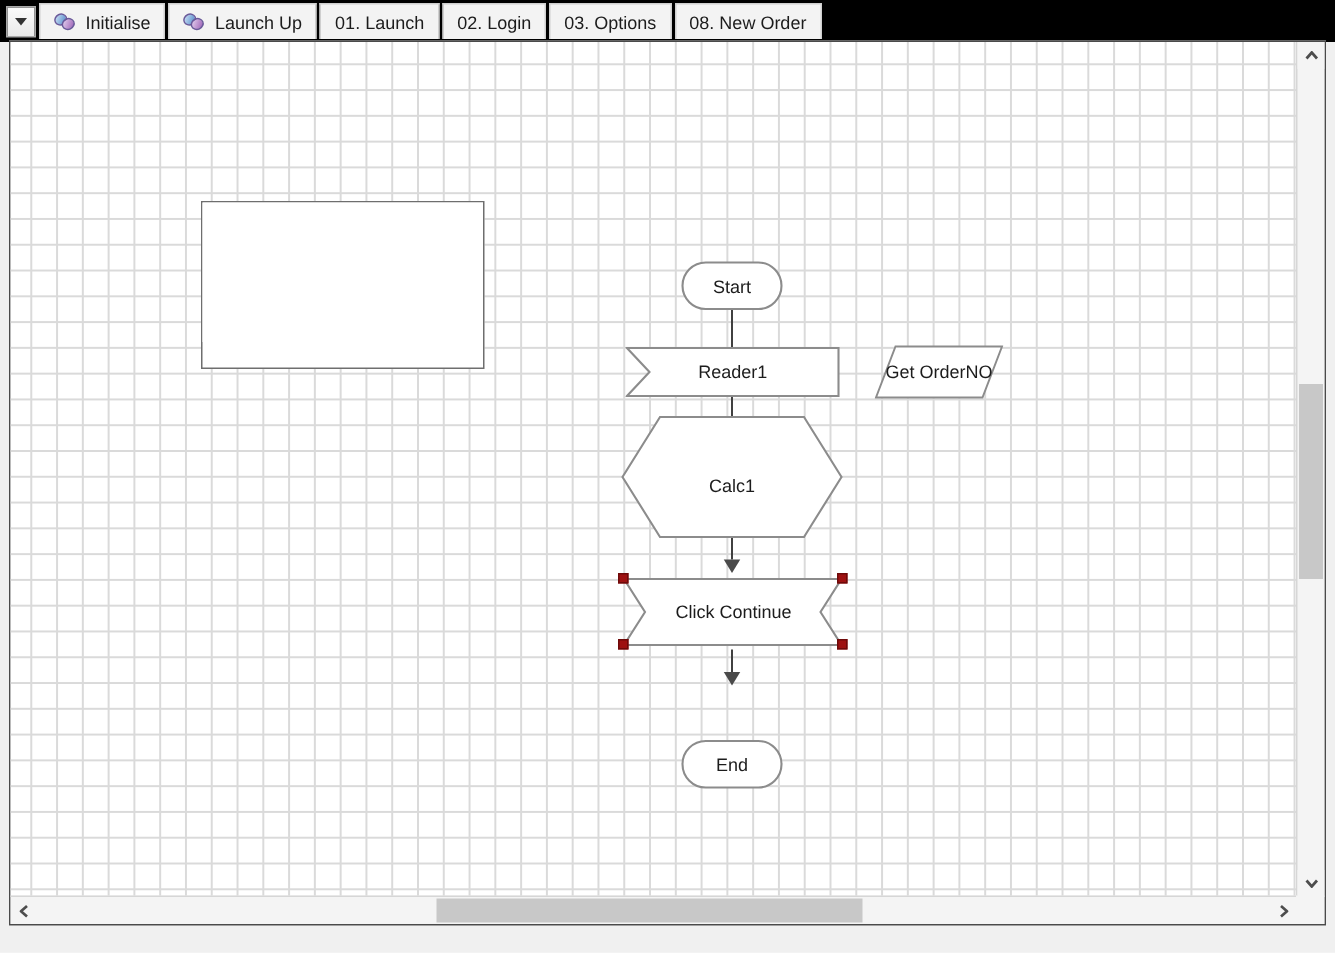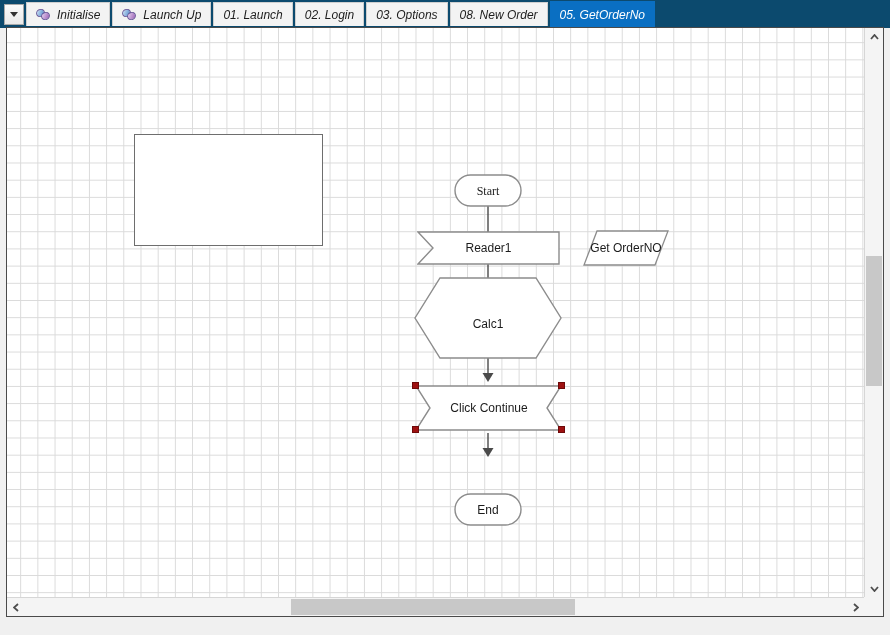--- a/index.html
+++ b/index.html
@@ -15,27 +15,26 @@
     font-size: 12px;
     color: #1c1c1c;
     position: relative;
   }
 
   
   .tabbar {
     position: absolute;
     left: 0; top: 0;
     width: 890px; height: 28px;
-    background: #0c4a6e;
+    background: #000000;
     display: flex;
     align-items: flex-start;
     box-sizing: border-box;
     padding-left: 4px;
     overflow: hidden;
-    font-style: italic;
   }
   .tab-dropdown {
     width: 20px; height: 21px;
     margin-top: 4px;
     background: linear-gradient(to bottom, #fbfbfb 0%, #eaeaea 100%);
     border: 1px solid #a9a9a9;
     box-sizing: border-box;
     display: flex;
     align-items: center;
     justify-content: center;
@@ -246,23 +245,20 @@
       </div>
       <div class="tab">
         <span>02. Login</span>
       </div>
       <div class="tab">
         <span>03. Options</span>
       </div>
       <div class="tab">
         <span>08. New Order</span>
       </div>
-      <div class="tab active">
-        <span>05. GetOrderNo</span>
-      </div>
     </div>
 </div>
 
 <div class="workspace">
 
   <div class="canvas-grid">
 
     <div class="info-panel">
       <div class="body"></div>
     </div>
@@ -285,21 +281,21 @@
           <line x1="481" y1="330" x2="481" y2="345" stroke="#3c3c3c" stroke-width="1.3"></line>
           <polygon points="475.5,345 486.5,345 481,354" fill="#4a4a4a"></polygon>
         </g>
 
         <g>
           <line x1="481" y1="405" x2="481" y2="420" stroke="#3c3c3c" stroke-width="1.3"></line>
           <polygon points="475.5,420 486.5,420 481,429" fill="#4a4a4a"></polygon>
         </g>
       </svg>
 
-      <div class="shape-wrap" style="left:447px;top:146px;width:68px;height:33px;font-family:Liberation Serif, serif;">
+      <div class="shape-wrap" style="left:447px;top:146px;width:68px;height:33px;">
         <svg width="68" height="33" viewBox="0 0 68 33">
           <rect x="1" y="1" width="66" height="31" rx="15.5" ry="15.5" fill="#ffffff" stroke="#8c8c8c" stroke-width="1.4"></rect>
         </svg>
         <span class="node-label">Start</span>
       </div>
 
       <div class="shape-wrap" style="left:410px;top:203px;width:143px;height:34px;">
         <svg width="143" height="34" viewBox="0 0 143 34">
           <polygon points="1,1 142,1 142,33 1,33 16,17" fill="#ffffff" stroke="#8c8c8c" stroke-width="1.4"></polygon>
         </svg>

